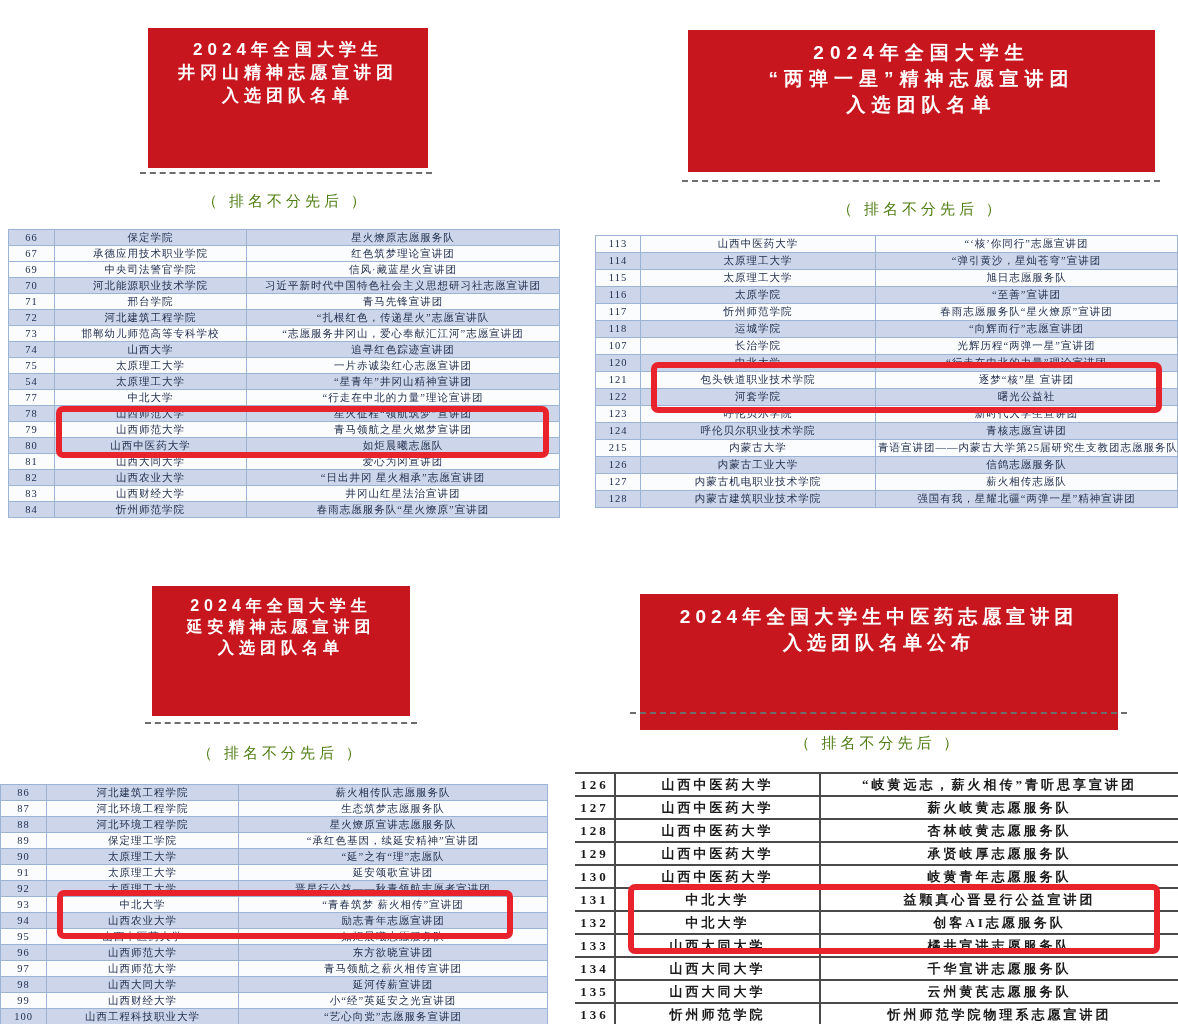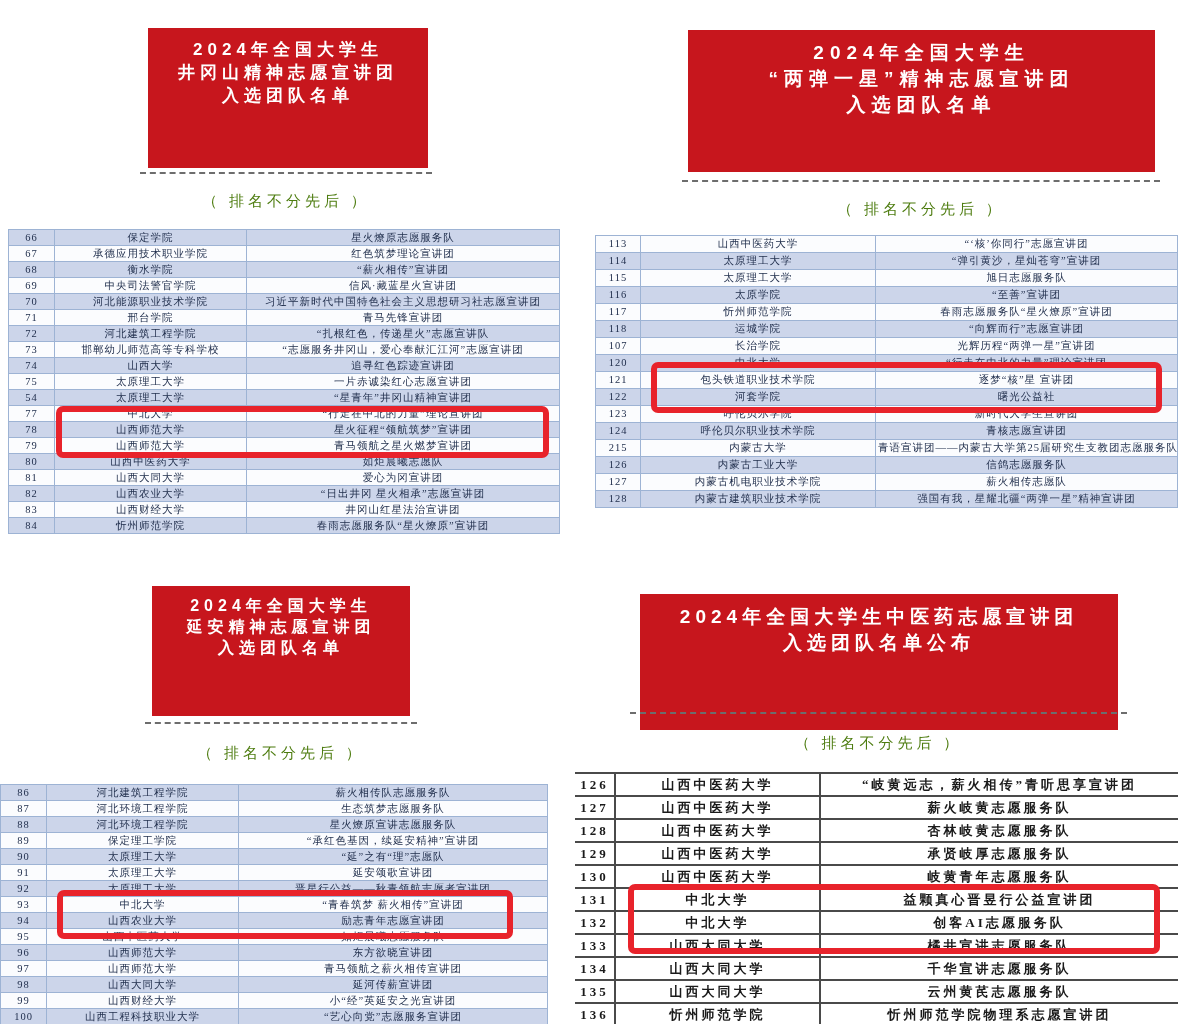--- a/index.html
+++ b/index.html
@@ -79,25 +79,20 @@
           <tr class="shade">
             <td>66</td>
             <td>保定学院</td>
             <td>星火燎原志愿服务队</td>
           </tr>
           <tr>
             <td>67</td>
             <td>承德应用技术职业学院</td>
             <td>红色筑梦理论宣讲团</td>
           </tr>
-          <tr class="shade">
-            <td>68</td>
-            <td>衡水学院</td>
-            <td>“薪火相传”宣讲团</td>
-          </tr>
           <tr>
             <td>69</td>
             <td>中央司法警官学院</td>
             <td>信风·藏蓝星火宣讲团</td>
           </tr>
           <tr class="shade">
             <td>70</td>
             <td>河北能源职业技术学院</td>
             <td>习近平新时代中国特色社会主义思想研习社志愿宣讲团</td>
           </tr>

